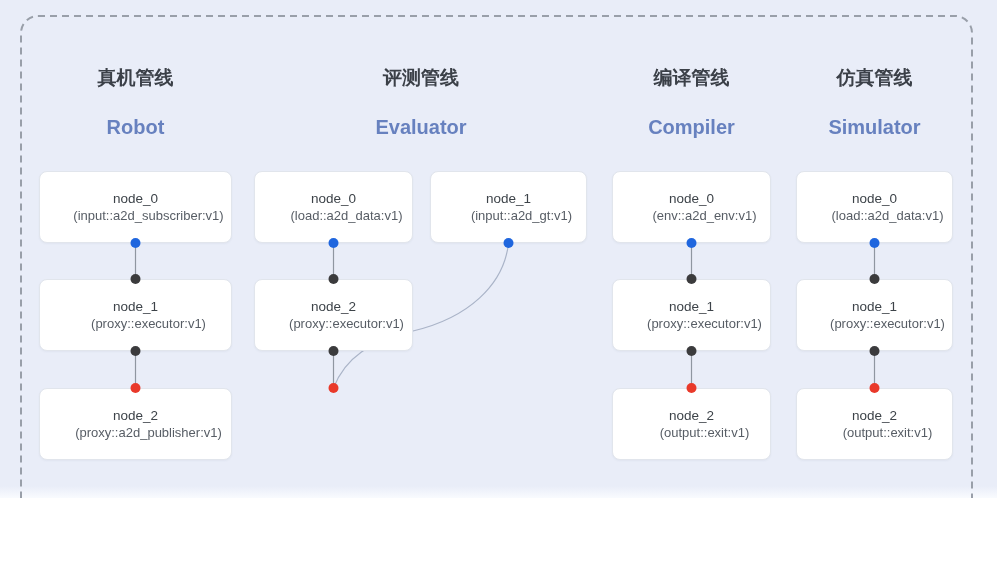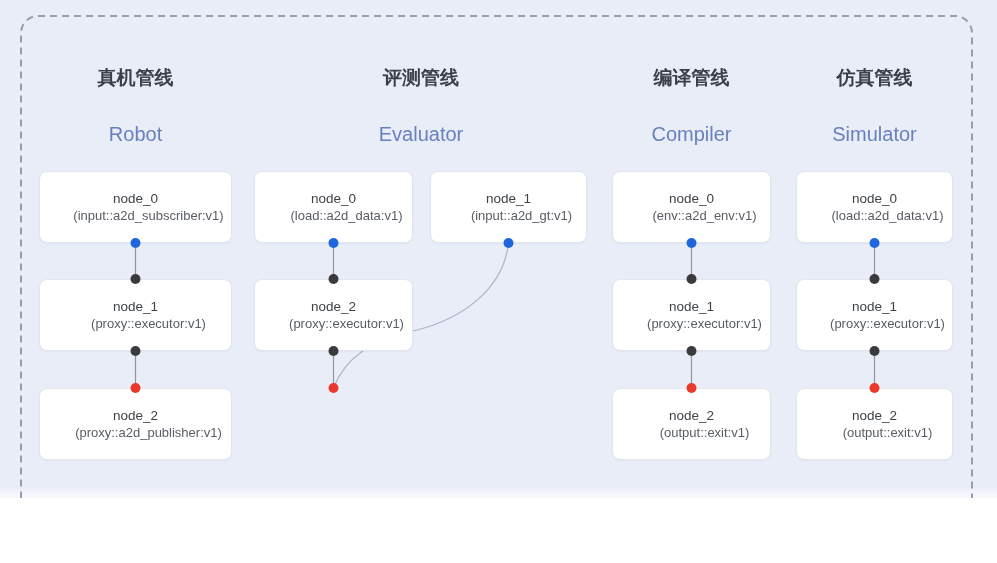--- a/index.html
+++ b/index.html
@@ -19,22 +19,22 @@
     display:flex; flex-direction:column; align-items:center; justify-content:center;
     gap:4px; box-shadow:0 1px 2px rgba(60,70,100,0.05);
   }
   .node-name { font-size:13.5px; line-height:1; color:#3d4349; }
   .node-type { font-size:13px;  line-height:1; color:#575d65;margin-left:26px; }
   .title-zh {
     position:absolute; z-index:1; top:65px; transform:translateX(-50%);
     font-size:19px; font-weight:700; color:#3b4048; white-space:nowrap;
   }
   .title-en {
-    position:absolute; z-index:1; top:123px; transform:translateX(-50%);
-    font-size:20px; font-weight:400; color:#6781bf; white-space:nowrap;
+    position:absolute; z-index:1; top:116px; transform:translateX(-50%);
+    font-size:20px; font-weight:700; color:#6781bf; white-space:nowrap;
   }
 </style>
 </head>
 <body>
 
 <div class="canvas">
 
   <svg class="layer edges" viewBox="0 0 997 563">
     <rect x="21" y="16" width="951" height="522" rx="17" fill="none" stroke-width="2" stroke-dasharray="7 5" stroke="#999fa9"></rect>
 

